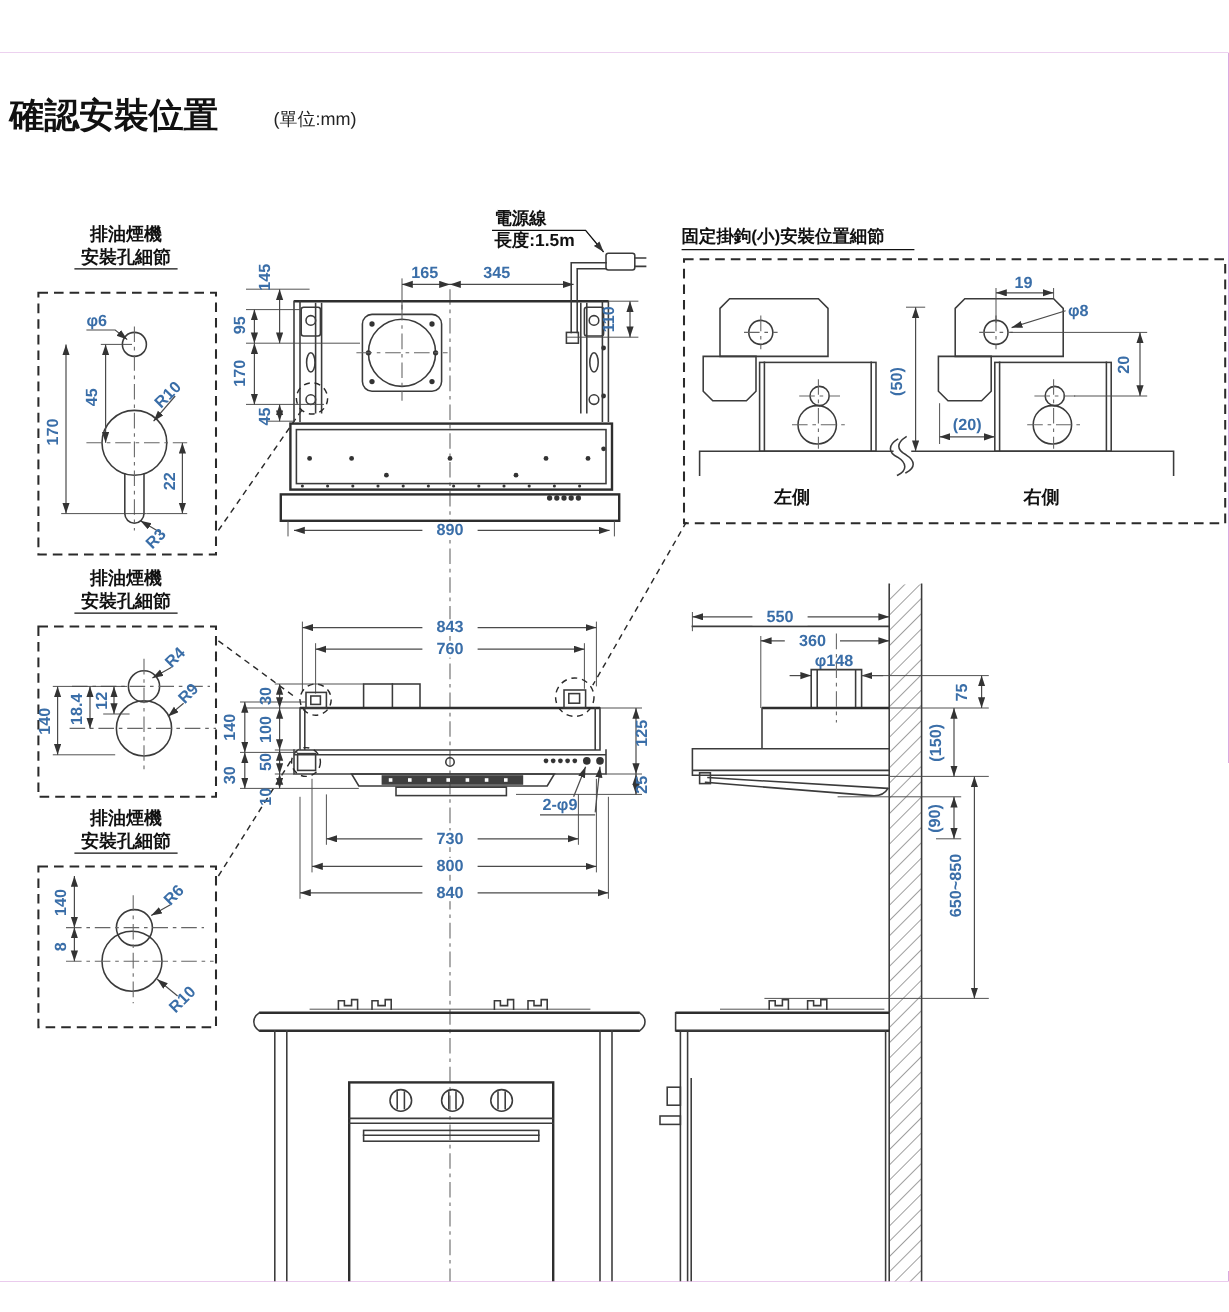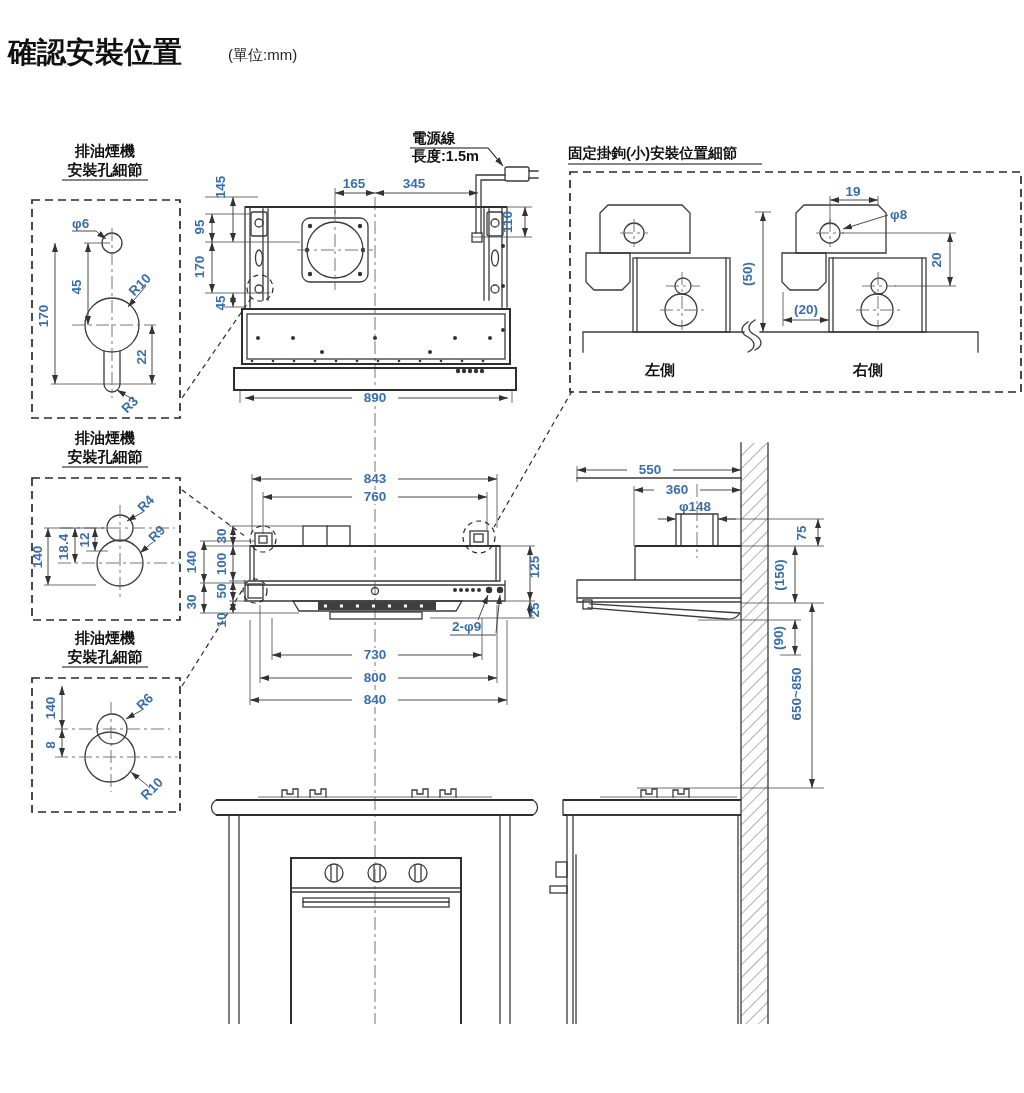--- a/index.html
+++ b/index.html
@@ -1,17 +1,17 @@
 <!DOCTYPE html>
 <html><head>
 <meta charset="utf-8">
 <style>
   html,body{margin:0;padding:0;background:#fff;}
   .stage{position:relative;width:1024px;height:1024px;background:#a21caf;overflow:hidden;
-         font-family:"Liberation Sans",sans-serif;}
+         font-family:"Liberation Sans",sans-serif;margin-top:44px;}
   svg{display:block}
   .s{stroke:#3b3b3b;stroke-width:1.3;fill:none;stroke-linecap:square}
   .s2{stroke:#2e2e2e;stroke-width:2;fill:none}
   .thin{stroke:#4a4a4a;stroke-width:.8;fill:none}
   .d{stroke:#2a2a2a;stroke-width:1.7;stroke-dasharray:8 5;fill:none}
   .dl{stroke:#2a2a2a;stroke-width:1.2;stroke-dasharray:5 4;fill:none}
   .cl{stroke:#666;stroke-width:.9;stroke-dasharray:13 4 3 4;fill:none}
   .dm{stroke:#4a4a4a;stroke-width:1;fill:none}
   .blk{stroke:#111;stroke-width:1.1;fill:none}
   text{font-family:"Liberation Sans",sans-serif}

